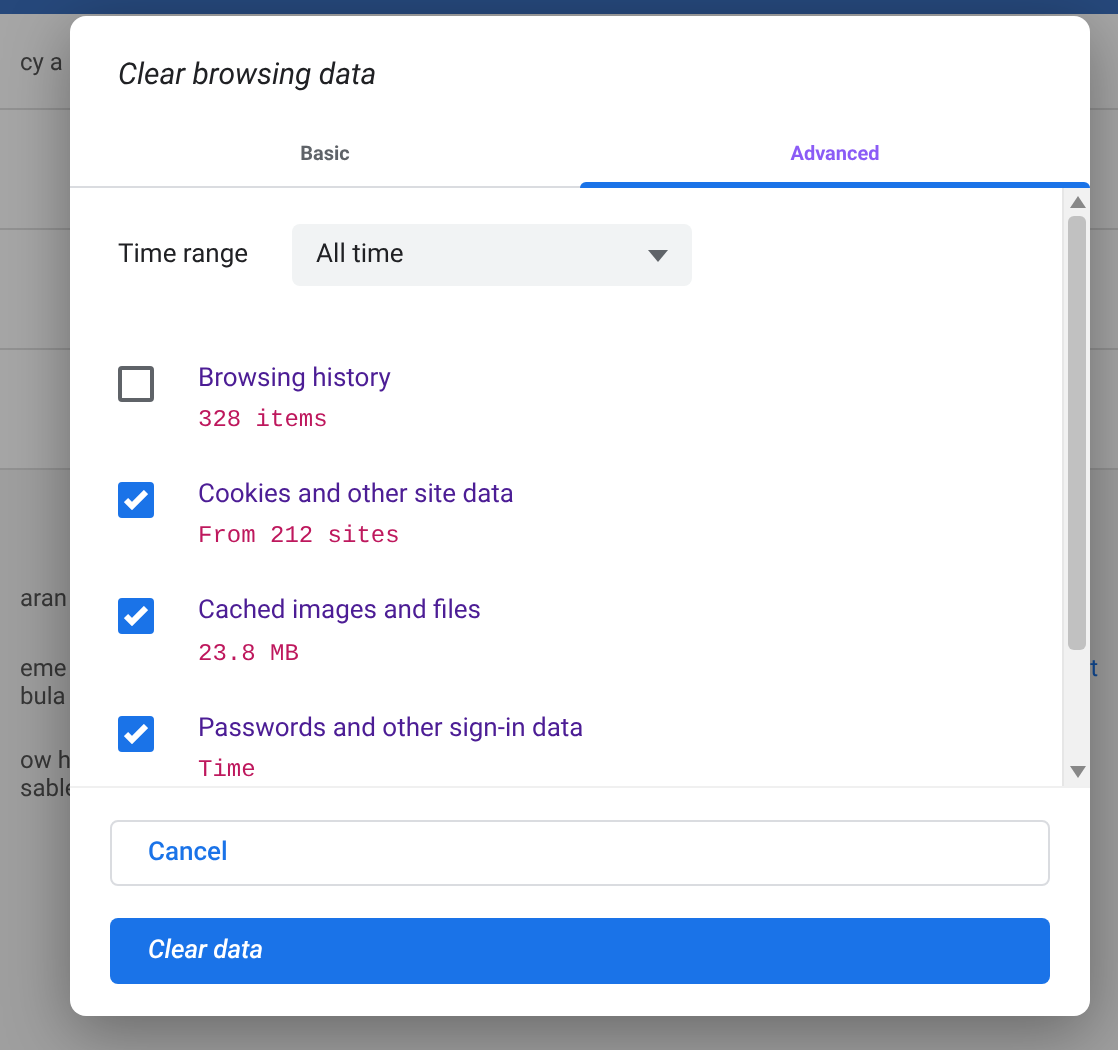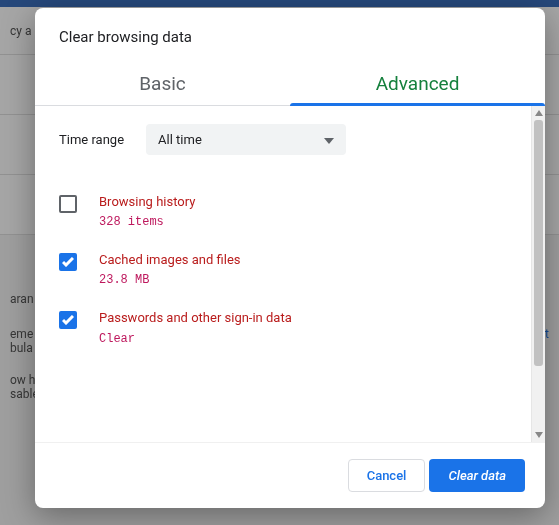--- a/index.html
+++ b/index.html
@@ -42,37 +42,38 @@
       border-radius: 8px;
       box-shadow: 0 8px 32px rgba(0,0,0,0.35);
       display: flex;
       flex-direction: column;
     }
     .dialog-title {
       font-size: 15px;
       color: #202124;
       padding: 20px 24px 16px;
       font-weight: 400;
+      font-style: italic;
     }
     .tabs {
       display: flex;
       border-bottom: 1px solid #dadce0;
     }
     .tab {
       flex: 1;
       text-align: center;
       padding: 10px 0;
-      font-size: 19px;
+      font-size: 10px;
       color: #5f6368;
       cursor: pointer;
-      font-weight: 400;
+      font-weight: 700;
       position: relative;
     }
     .tab.active {
-      color: #15803d;
+      color: #8b5cf6;
     }
     .tab.active::after {
       content: "";
       position: absolute;
       left: 0; right: 0; bottom: -1px;
       height: 3px;
       background: #1a73e8;
       border-radius: 3px 3px 0 0;
     }
     .body {
@@ -134,21 +135,21 @@
       display: block;
     }
     .checkbox svg {
       display: none;
       fill: none;
       stroke: #fff;
       stroke-width: 3;
     }
     .item-text .title {
       font-size: 13px;
-      color: #b91c1c;
+      color: #4c1d95;
       line-height: 1.4;
     }
     .item-text .sub {
       font-size: 12px;
       color: #be185d;
       line-height: 1.5;
       margin-top: 2px;
       font-family: Liberation Mono, monospace;
     }
     .scrollbar {
@@ -166,23 +167,24 @@
     .sb-track { flex:1; position:relative; }
     .sb-thumb {
       position:absolute; top:0; left:2px; right:2px;
       height: 80%;
       background:#c1c1c1;
       border-radius:3px;
     }
     .footer {
       display: flex;
       justify-content: flex-end;
-      gap: 4px;
+      gap: 16px;
       padding: 16px 20px;
       border-top: 1px solid #f0f0f0;
+      flex-direction: column;
     }
     .btn {
       font-size: 13px;
       font-weight: 500;
       padding: 8px 18px;
       border-radius: 4px;
       cursor: pointer;
       border: 1px solid transparent;
     }
     .btn-secondary {
@@ -249,42 +251,53 @@
         <div class="checkbox">
           
         </div>
         <div class="item-text">
           <div class="title">Browsing history</div>
           <div class="sub">328 items</div>
         </div>
       </div>
 
 
-
       <div class="item">
         <div class="checkbox checked">
           <svg width="12" height="10" viewBox="0 0 12 10">
               <polyline points="1,5 4,8 11,1"></polyline>
             </svg>
         </div>
         <div class="item-text">
-          <div class="title">Cached images and files</div>
-          <div class="sub">23.8 MB</div>
+          <div class="title">Cookies and other site data</div>
+          <div class="sub">From 212 sites</div>
         </div>
       </div>
 
       <div class="item">
         <div class="checkbox checked">
           <svg width="12" height="10" viewBox="0 0 12 10">
               <polyline points="1,5 4,8 11,1"></polyline>
             </svg>
         </div>
         <div class="item-text">
+          <div class="title">Cached images and files</div>
+          <div class="sub">23.8 MB</div>
+        </div>
+      </div>
+
+      <div class="item">
+        <div class="checkbox checked">
+          <svg width="12" height="10" viewBox="0 0 12 10">
+              <polyline points="1,5 4,8 11,1"></polyline>
+            </svg>
+        </div>
+        <div class="item-text">
           <div class="title">Passwords and other sign-in data</div>
-          <div class="sub">Clear</div>
+          <div class="sub">Time</div>
         </div>
       </div>
 
     </div>
 
     <div class="scrollbar">
       <div class="sb-btn">
         <svg width="8" height="6" viewBox="0 0 8 6" fill="#888">
             <path d="M4 0L8 6H0z"></path>
           </svg>

